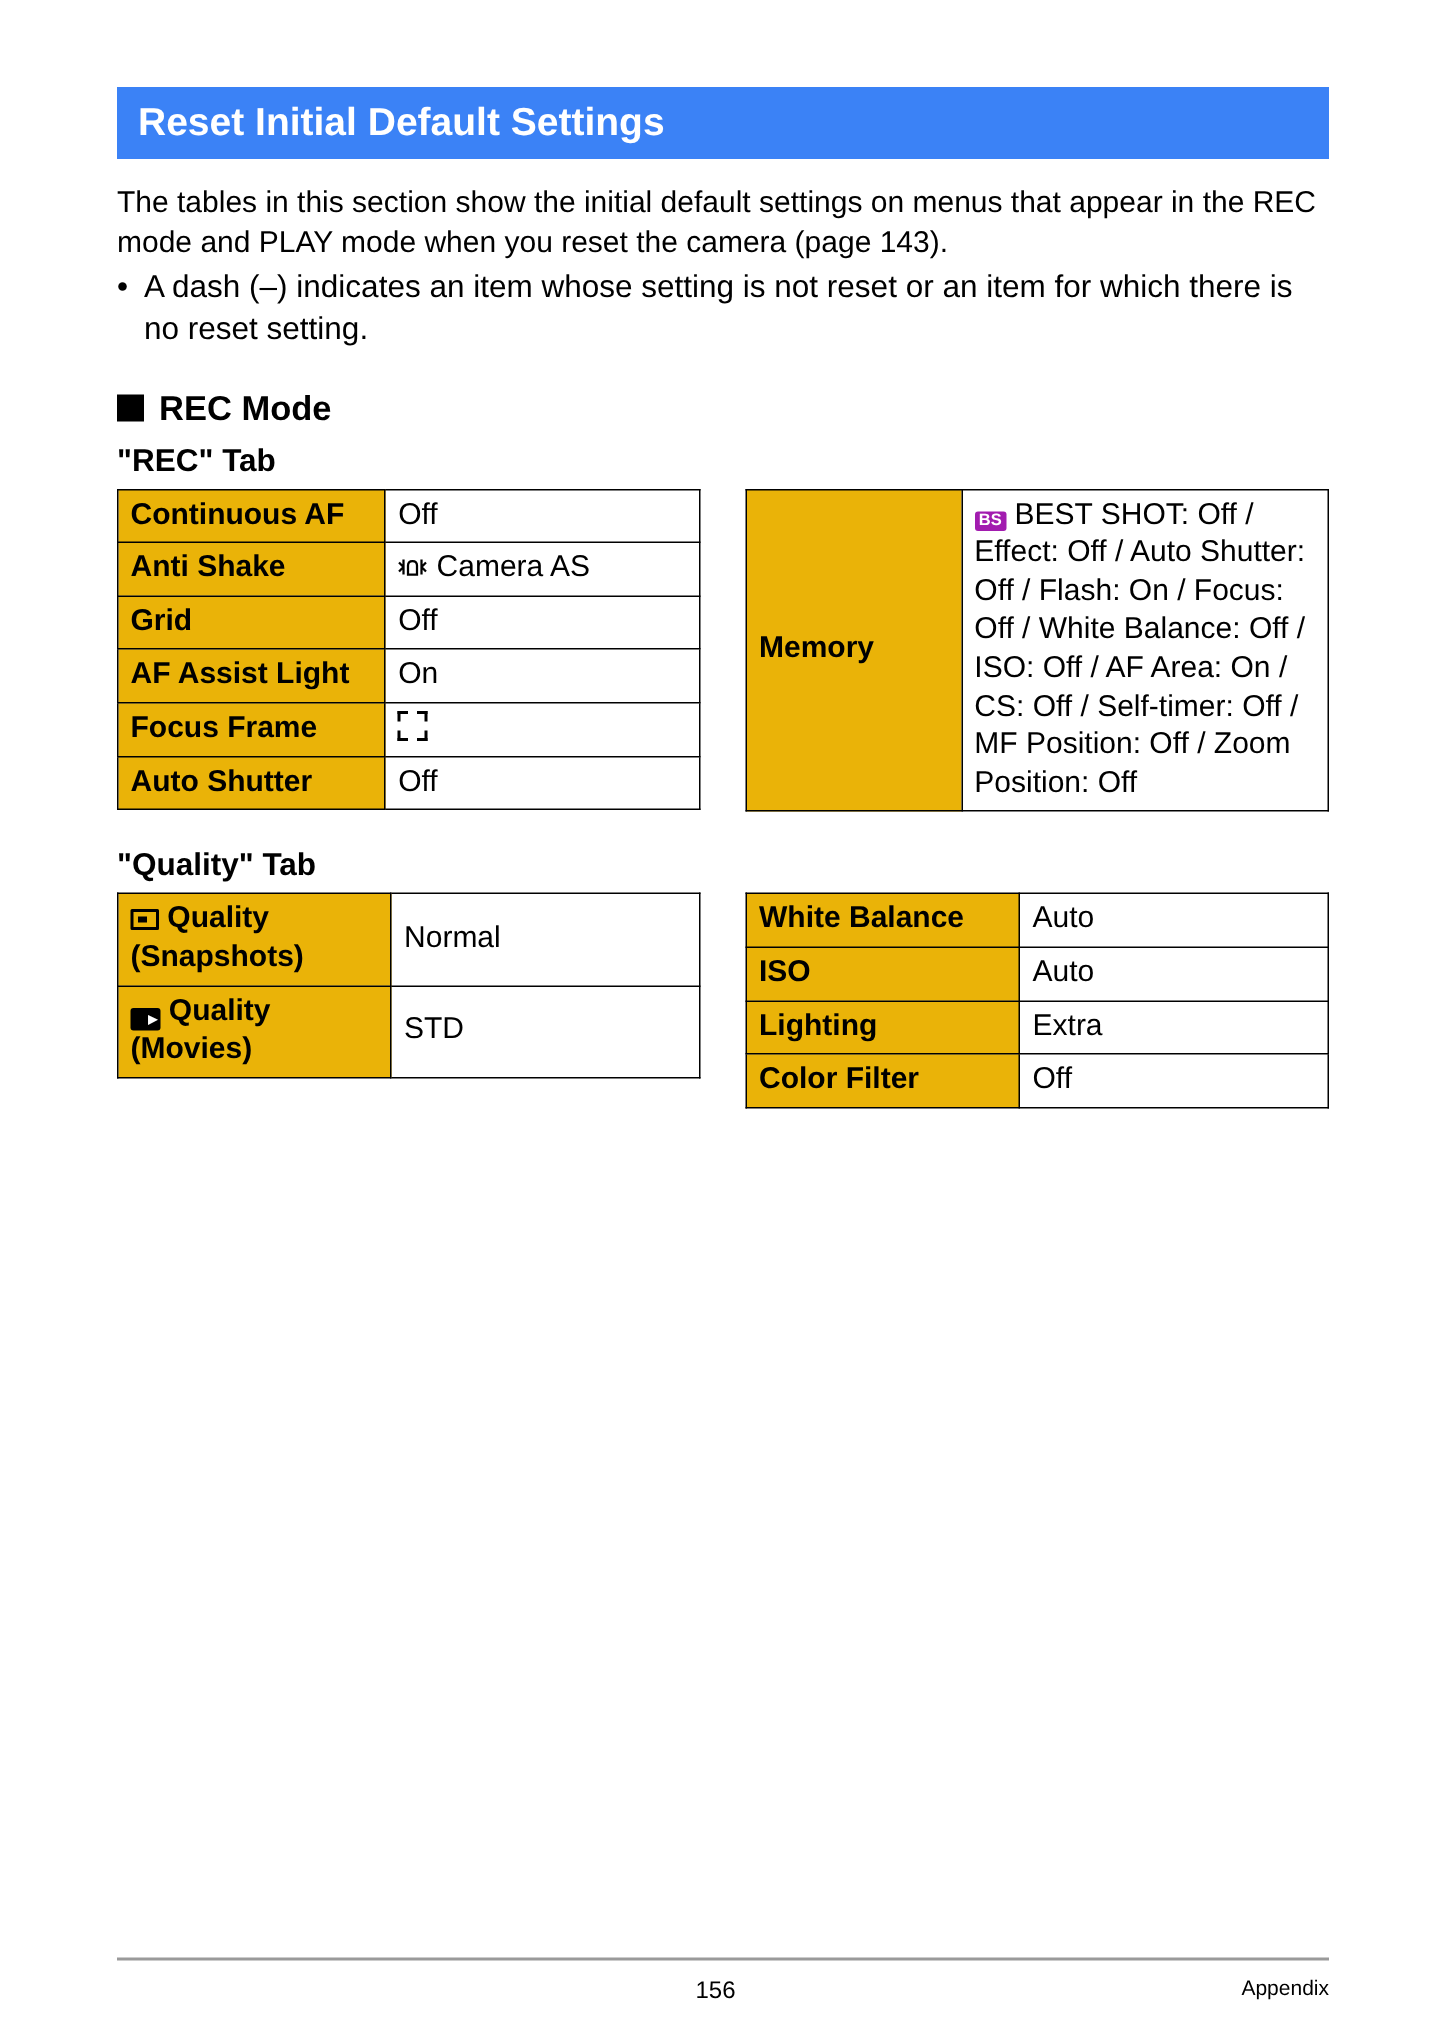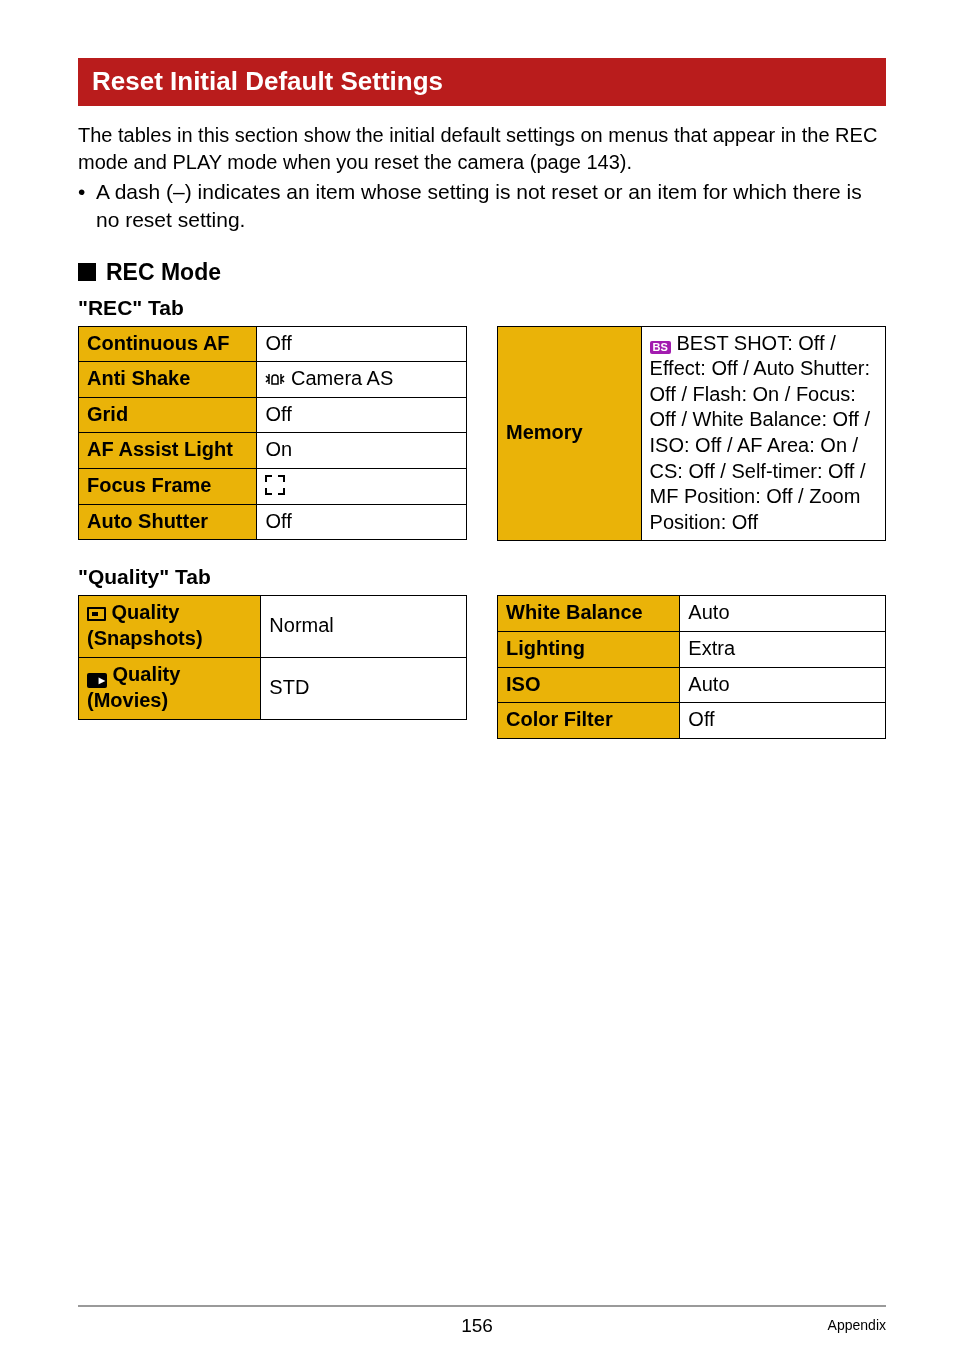--- a/index.html
+++ b/index.html
@@ -6,21 +6,21 @@
   html, body { width: 954px; height: 1357px; }
   body {
     font-family: Arial, Helvetica, sans-serif;
     color: #000;
     background: #fff;
     position: relative;
     padding: 58px 68px 0 78px;
     font-size: 21px;
   }
   .heading-bar {
-    background: #b91c1c;
+    background: #3b82f6;
     color: #fff;
     font-weight: bold;
     font-size: 26px;
     padding: 8px 10px 9px 14px;
     margin-bottom: 16px;
   }
   .body-text { font-size: 20px; line-height: 1.35; }
   ul.bullet { list-style: none; padding-left: 0; margin-top: 2px; }
   ul.bullet li { position: relative; padding-left: 18px; line-height: 1.35; }
   ul.bullet li::before { content: "•"; position: absolute; left: 0; top: 0; }
@@ -82,21 +82,21 @@
     width: 20px; height: 15px; background: #000; color: #fff;
     border-radius: 2px; vertical-align: -2px; font-size: 9px; padding-right: 2px;
   }
   .icon-movie::before { content: "▶"; font-size: 8px; color: #fff; }
   .footer-rule {
     position: absolute; left: 78px; right: 68px; bottom: 50px;
     border-top: 2px solid #9a9a9a;
   }
   .footer-pgnum {
     position: absolute; left: 0; right: 0; bottom: 20px;
-    text-align: center; font-size: 19px; color: #000;
+    text-align: center; font-size: 16px; color: #000;
   }
   .footer-appx {
     position: absolute; right: 68px; bottom: 24px; font-size: 14px; color: #000;
   }
   .quality-section { margin-top: 24px; }
 </style>
 </head>
 <body>
 
 <div class="heading-bar">
@@ -222,26 +222,26 @@
         <colgroup>
             <col class="w-lbl2">
             <col class="w-val2">
           </colgroup>
         <tbody>
             <tr>
           <th>White Balance</th>
           <td>Auto</td>
         </tr>
         <tr>
+          <th>ISO</th>
+          <td>Auto</td>
+        </tr>
+        <tr>
           <th>Lighting</th>
           <td>Extra</td>
-        </tr>
-        <tr>
-          <th>ISO</th>
-          <td>Auto</td>
         </tr>
         <tr>
           <th>Color Filter</th>
           <td>Off</td>
         </tr>
       </tbody>
         </table>
     </div>
   </div>
 </div>

